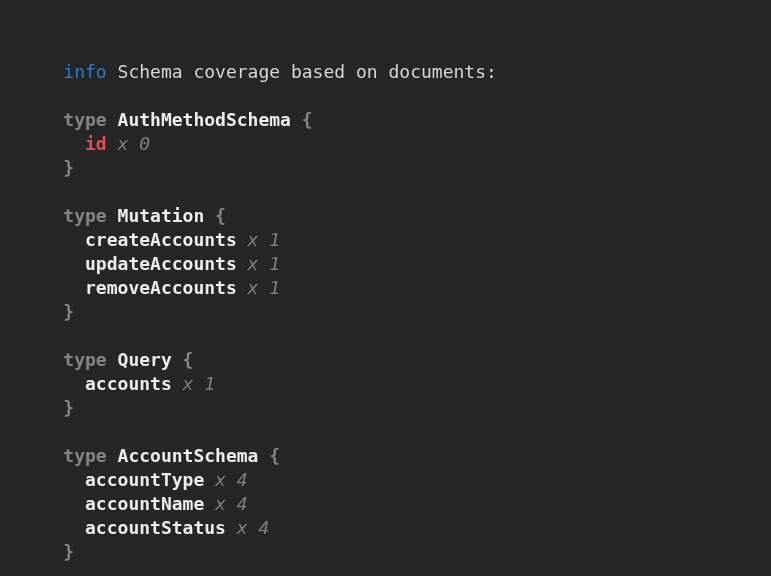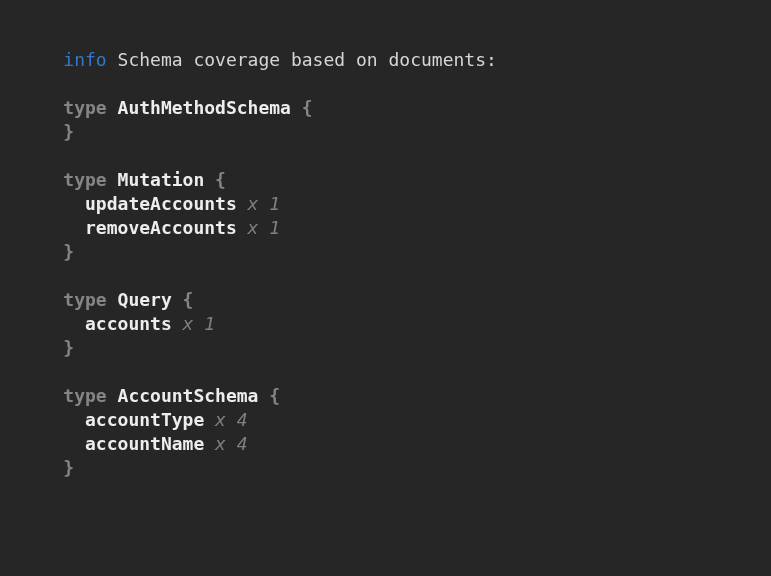--- a/index.html
+++ b/index.html
@@ -6,21 +6,21 @@
   html, body { margin: 0; padding: 0; }
   body {
     width: 771px;
     height: 576px;
     overflow: hidden;
     background: var(--bg, #262626);
   }
   .terminal {
     width: 100%;
     height: 100%;
-    padding: 24px 10px 0 20px;
+    padding: 36px 10px 0 20px;
     font-family: "DejaVu Sans Mono", "Liberation Mono", monospace;
     font-size: 18px;
   }
   .line {
     height: 24px;
     line-height: 24px;
     white-space: pre;
   }
   .lvl  { color: var(--info, #3279c5); }
   .msg  { color: var(--text, #d6d6d6); margin-left: 1ch; }
@@ -46,28 +46,34 @@
 
   <div class="line">
     <span class="lvl">info</span><span class="msg">Schema coverage based on documents:</span>
   </div>
 
   <div class="line"></div>
 
   <div class="line">
     <span class="kw">type</span><span class="tname">AuthMethodSchema</span><span class="kw">{</span>
   </div>
+  <div class="line field">
+    <span class="fname uncov">id</span><span class="hits">x 0</span>
+  </div>
   <div class="line">
     <span class="kw">}</span>
   </div>
 
   <div class="line"></div>
 
   <div class="line">
     <span class="kw">type</span><span class="tname">Mutation</span><span class="kw">{</span>
+  </div>
+  <div class="line field">
+    <span class="fname">createAccounts</span><span class="hits">x 1</span>
   </div>
   <div class="line field">
     <span class="fname">updateAccounts</span><span class="hits">x 1</span>
   </div>
   <div class="line field">
     <span class="fname">removeAccounts</span><span class="hits">x 1</span>
   </div>
   <div class="line">
     <span class="kw">}</span>
   </div>
@@ -88,17 +94,20 @@
 
   <div class="line">
     <span class="kw">type</span><span class="tname">AccountSchema</span><span class="kw">{</span>
   </div>
   <div class="line field">
     <span class="fname">accountType</span><span class="hits">x 4</span>
   </div>
   <div class="line field">
     <span class="fname">accountName</span><span class="hits">x 4</span>
   </div>
+  <div class="line field">
+    <span class="fname">accountStatus</span><span class="hits">x 4</span>
+  </div>
   <div class="line">
     <span class="kw">}</span>
   </div>
 
 </div>
 
 </body></html>

